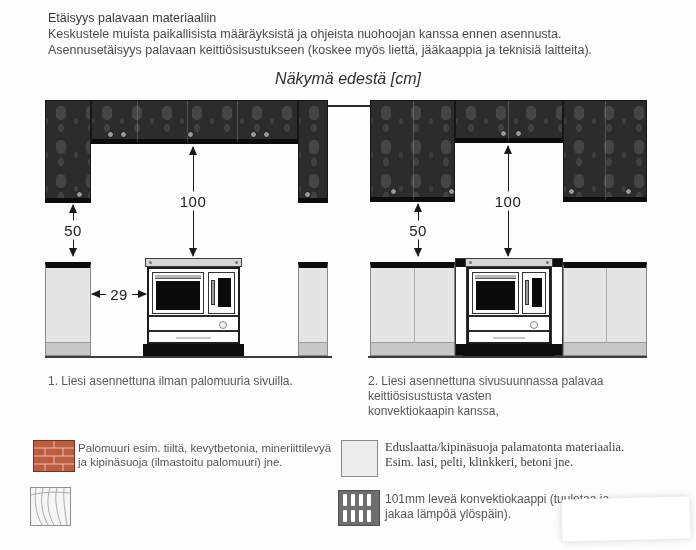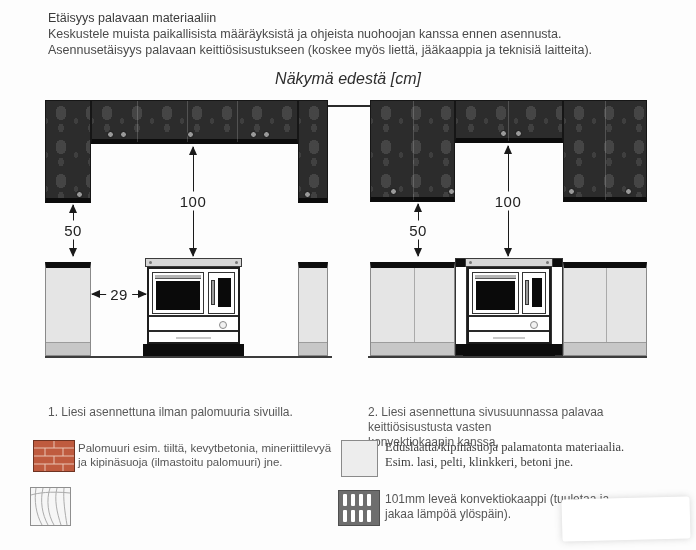--- a/index.html
+++ b/index.html
@@ -64,21 +64,21 @@
      border-right:4px solid transparent;border-top:9px solid #1a1a1a;}
   .arr-h{position:absolute;height:0;border-top:1px solid #1a1a1a;}
   .arr-h::before{content:"";position:absolute;left:-1px;top:-5px;border-top:4px solid transparent;
      border-bottom:4px solid transparent;border-right:9px solid #1a1a1a;}
   .arr-h::after{content:"";position:absolute;right:-1px;top:-5px;border-top:4px solid transparent;
      border-bottom:4px solid transparent;border-left:9px solid #1a1a1a;}
   .dim-label{position:absolute;transform:translate(-50%,-50%);background:#fdfdfd;padding:1px 4px;
      font-size:15px;color:#222;letter-spacing:.5px;}
 
   
-  .caption{position:absolute;top:374px;font-size:12px;line-height:15px;color:#585858;white-space:pre-line;margin-top:31px;}
+  .caption{position:absolute;top:374px;font-size:12px;line-height:15px;color:#585858;white-space:pre-line;}
   .cap1{left:48px;width:305px;}
   .cap2{left:368px;width:300px;}
 
   
   .legend-text{position:absolute;font-size:11.5px;line-height:14px;color:#565656;white-space:pre-line;}
   .serif{font-family:"Liberation Serif",serif;font-size:12.5px;line-height:15px;color:#3d3d3d;}
   .plate-icon{position:absolute;left:341px;top:440px;width:37px;height:37px;background:#ededed;border:1px solid #8a8a8a;box-sizing:border-box;}
   .icon-svg{position:absolute;}
   .whiteout{position:absolute;left:562px;top:498px;width:128px;height:42px;background:#fff;
      box-shadow:0 0 7px rgba(90,90,90,.25);border-radius:3px;transform:rotate(-1.5deg);}

